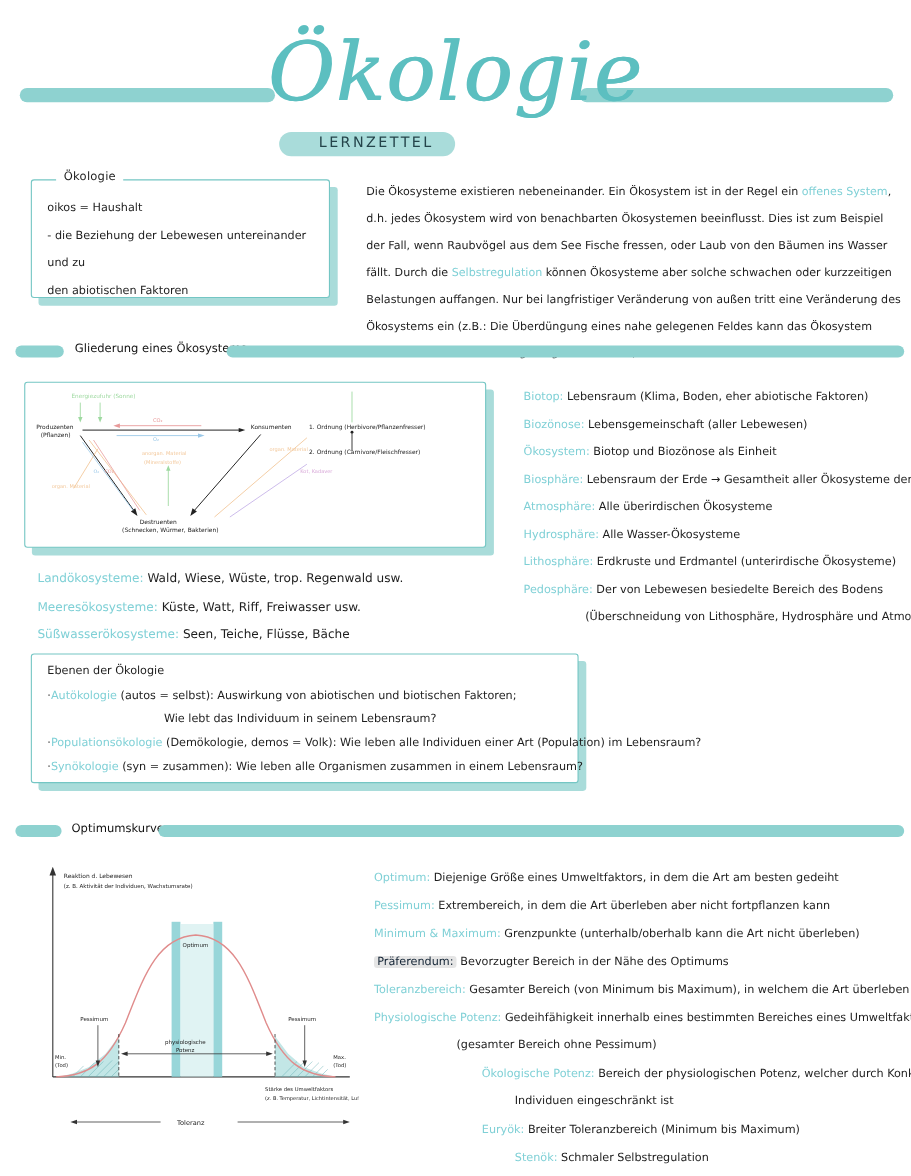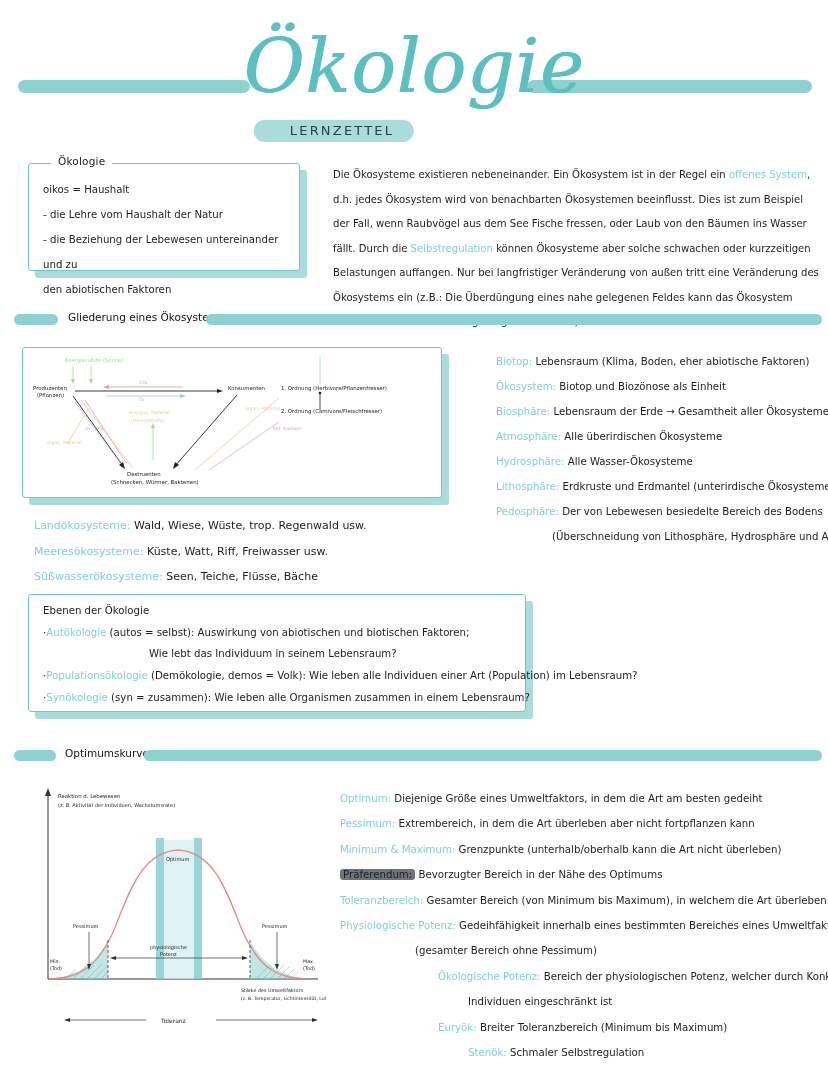--- a/index.html
+++ b/index.html
@@ -33,38 +33,38 @@
   .shadowbox{position:absolute;}
   .shadowbox .shadow{position:absolute;left:7px;top:7px;width:100%;height:100%;
     background:#a9dcda;border-radius:3px;}
   .shadowbox .inner{position:absolute;left:0;top:0;width:100%;height:100%;
     background:#fff;border:1px solid #74c6c4;border-radius:3px;box-sizing:border-box;}
   .legend-label{
     position:absolute;left:22px;top:-9px;background:#fff;padding:0 7px;
     font-size:10.5px;color:#1d1d1d;letter-spacing:.2px;
   }
   .hl{color:#7fd0d6;}
-  .hl-bg{background:#737373;color:#123;padding:0 3px;border-radius:3px;}
+  .hl-bg{background:#e5e5e5;color:#123;padding:0 3px;border-radius:3px;}
   .term{color:#7fd0d6;}
 
   
   .para{position:absolute;left:333px;top:163px;width:486px;font-size:10.1px;
         line-height:24.5px;color:#1d1d1d;}
 
   
   .section{position:absolute;height:16px;}
   .section .sbar{position:absolute;top:3px;height:11px;border-radius:6px;background:#8ed2d0;}
   .section .stext{position:absolute;top:0;font-size:10.5px;color:#111;white-space:nowrap;}
 
   
   .boxline{font-size:10.2px;line-height:25px;}
 
   
   .deflist{position:absolute;font-size:10.2px;line-height:25px;}
-  .deflist .row{white-space:nowrap;margin-left:20px;}
+  .deflist .row{white-space:nowrap;}
   .deflist .row.indent{padding-left:56px;}
 
   
   .ecotypes{position:absolute;left:34px;top:513px;font-size:11px;line-height:25.5px;}
   .ebenen{position:absolute;left:28px;top:594px;width:498px;height:118px;}
   .ebenen .inner{padding:0;}
   .eb-title{position:absolute;left:14px;top:10px;font-size:10.2px;}
   .eb-row{position:absolute;font-size:10.2px;white-space:nowrap;}
 
   
@@ -86,21 +86,20 @@
     <div class="title-script">Ökologie</div>
   </div>
   <div class="lernzettel">LERNZETTEL</div>
 
   <div class="shadowbox" style="left:28px;top:163px;width:272px;height:108px;">
     <div class="shadow"></div>
     <div class="inner">
       <div class="legend-label">Ökologie</div>
       <div style="padding:13px 12px 0 14px;">
         <div class="boxline">oikos = Haushalt</div>
-        <div class="boxline">- die Lehre vom Haushalt der Natur</div>
         <div class="boxline">- die Beziehung der Lebewesen untereinander und zu</div>
         <div class="boxline">den abiotischen Faktoren</div>
       </div>
     </div>
   </div>
 
   <div class="para">
     <span>Die Ökosysteme existieren nebeneinander. Ein Ökosystem ist in der Regel ein </span><span class="hl">offenes System</span><span>, d.h. jedes Ökosystem wird von benachbarten Ökosystemen beeinflusst. Dies ist zum Beispiel der Fall, wenn Raubvögel aus dem See Fische fressen, oder Laub von den Bäumen ins Wasser fällt. Durch die </span><span class="hl">Selbstregulation</span><span> können Ökosysteme aber solche schwachen oder kurzzeitigen Belastungen auffangen. Nur bei langfristiger Veränderung von außen tritt eine Veränderung des Ökosystems ein (z.B.: Die Überdüngung eines nahe gelegenen Feldes kann das Ökosystem eines Sees oder Flusses langfristig beeinflussen).</span>
   </div>
 
@@ -167,20 +166,21 @@
         <polygon points="130,75 128,80 132,80" fill="#9ed9a0"></polygon>
 
         <text x="104" y="128" font-size="5.4" fill="#1d1d1d" font-family="DejaVu Sans,sans-serif">Destruenten</text>
         <text x="88" y="136" font-size="5.4" fill="#1d1d1d" font-family="DejaVu Sans,sans-serif">(Schnecken, Würmer, Bakterien)</text>
       </svg>
     </div>
   </div>
 
   <div class="deflist" style="left:476px;top:349px;width:350px;">
     <div class="row"><span class="term">Biotop:</span> <span>Lebensraum (Klima, Boden, eher abiotische Faktoren)</span></div>
+    <div class="row"><span class="term">Biozönose:</span> <span>Lebensgemeinschaft (aller Lebewesen)</span></div>
     <div class="row"><span class="term">Ökosystem:</span> <span>Biotop und Biozönose als Einheit</span></div>
     <div class="row"><span class="term">Biosphäre:</span> <span>Lebensraum der Erde → Gesamtheit aller Ökosysteme der Erde</span></div>
     <div class="row"><span class="term">Atmosphäre:</span> <span>Alle überirdischen Ökosysteme</span></div>
     <div class="row"><span class="term">Hydrosphäre:</span> <span>Alle Wasser-Ökosysteme</span></div>
     <div class="row"><span class="term">Lithosphäre:</span> <span>Erdkruste und Erdmantel (unterirdische Ökosysteme)</span></div>
     <div class="row"><span class="term">Pedosphäre:</span> <span>Der von Lebewesen besiedelte Bereich des Bodens</span></div>
     <div class="row indent">(Überschneidung von Lithosphäre, Hydrosphäre und Atmosphäre)</div>
   </div>
 
   <div class="ecotypes">

